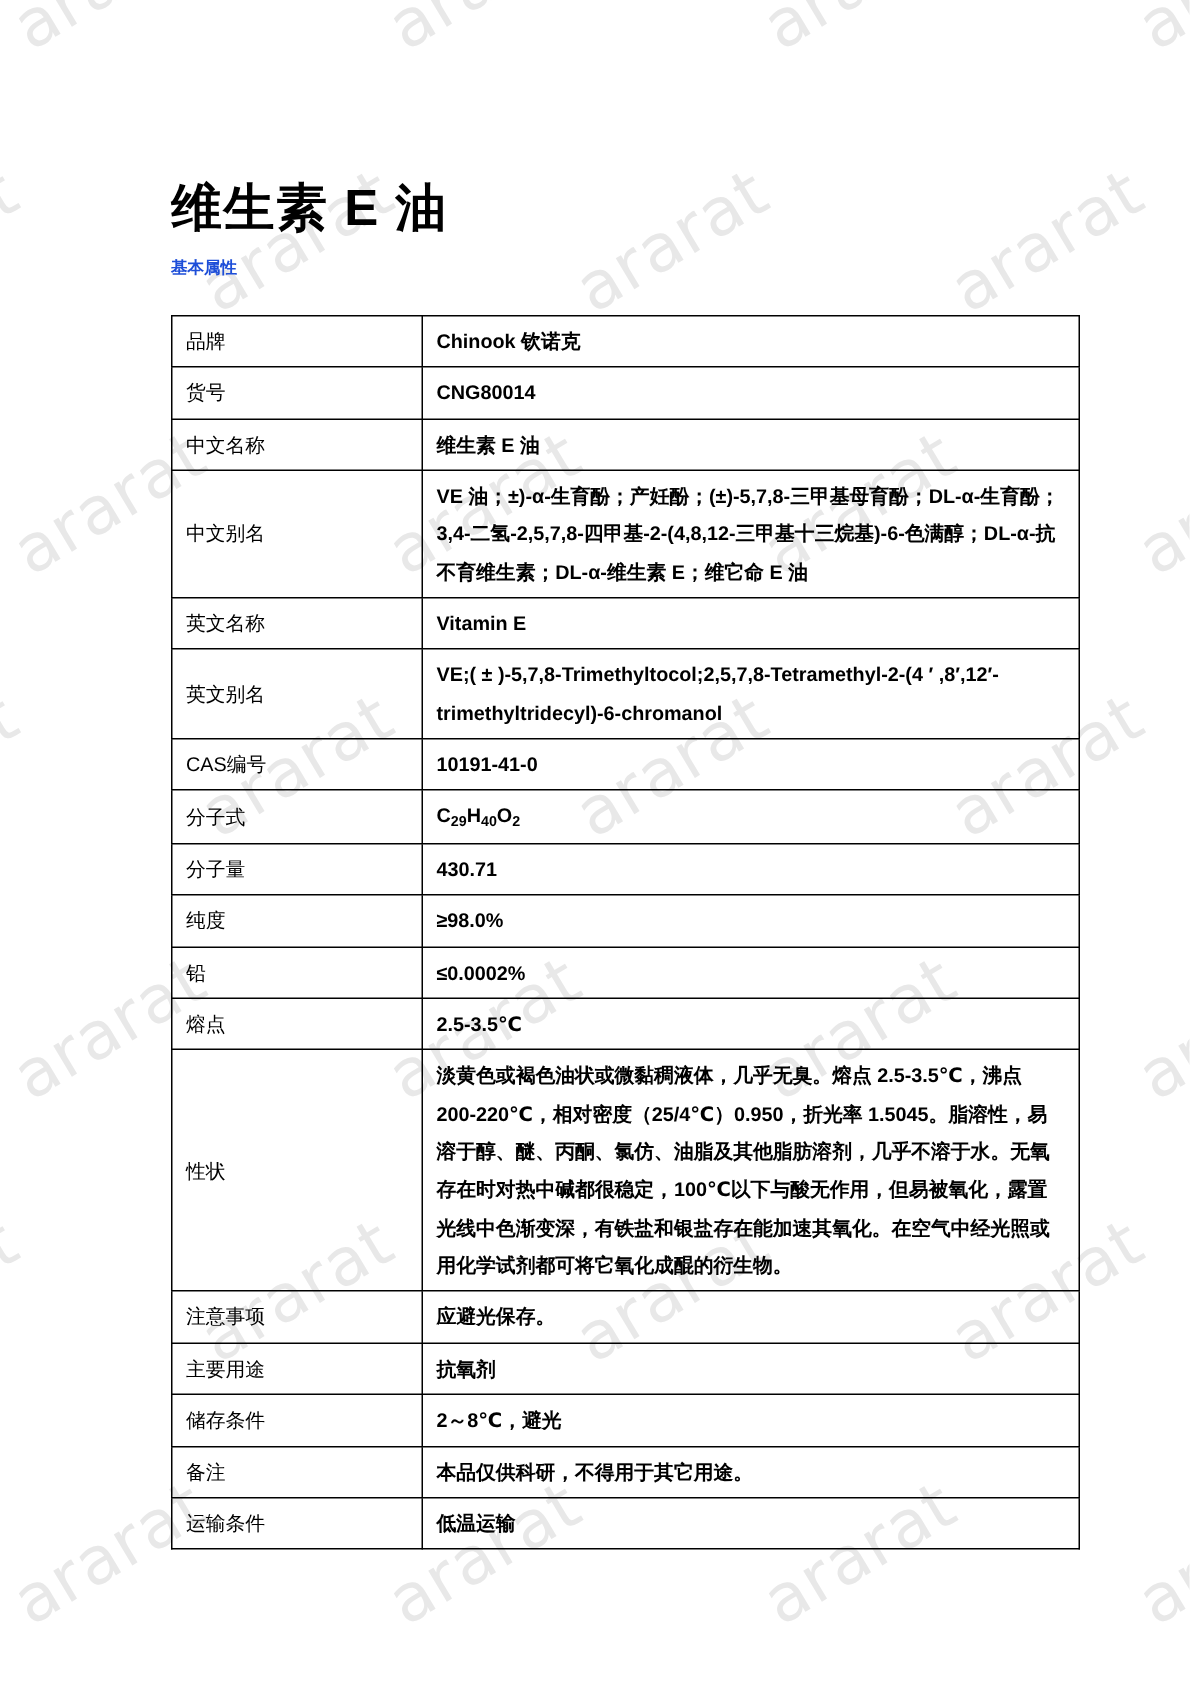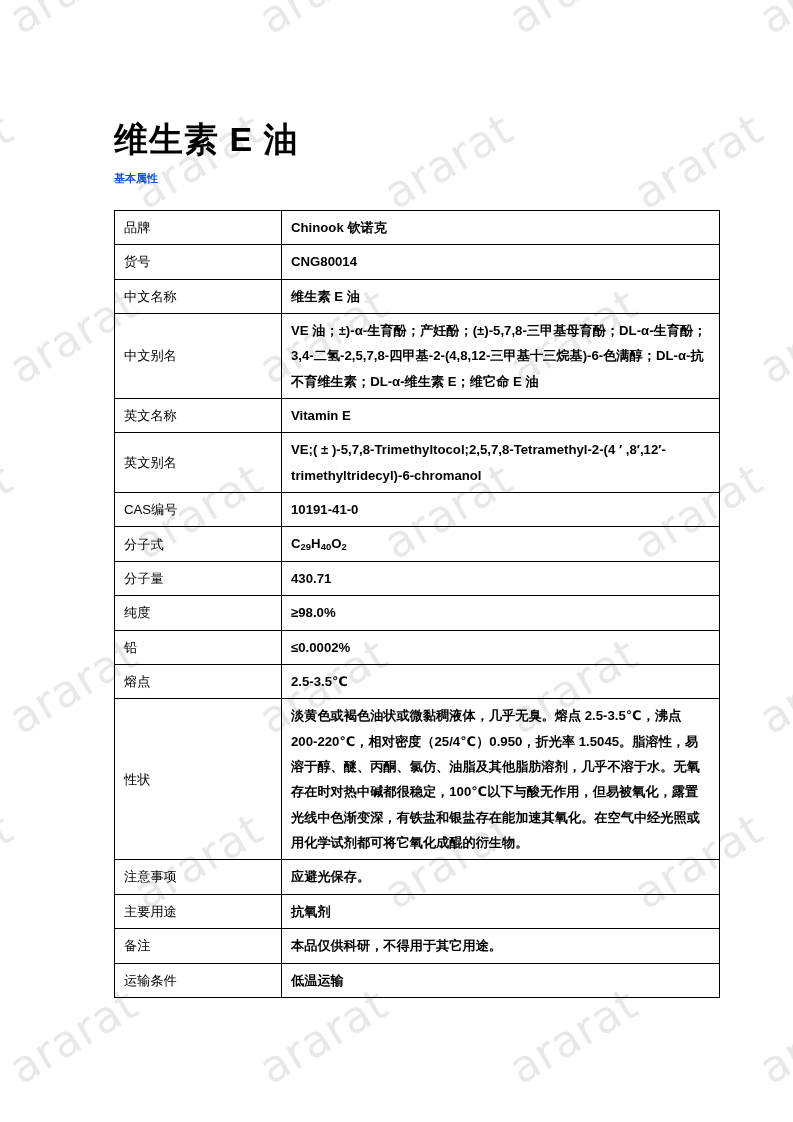--- a/index.html
+++ b/index.html
@@ -198,20 +198,24 @@
         </tr>
         <tr>
           <td class="k">注意事项</td>
           <td class="v">应避光保存。</td>
         </tr>
         <tr>
           <td class="k">主要用途</td>
           <td class="v">抗氧剂</td>
         </tr>
         <tr>
+          <td class="k">储存条件</td>
+          <td class="v">2～8℃，避光</td>
+        </tr>
+        <tr>
           <td class="k">备注</td>
           <td class="v">本品仅供科研，不得用于其它用途。</td>
         </tr>
         <tr>
           <td class="k">运输条件</td>
           <td class="v">低温运输</td>
         </tr>
       </tbody>
   </table>
 

